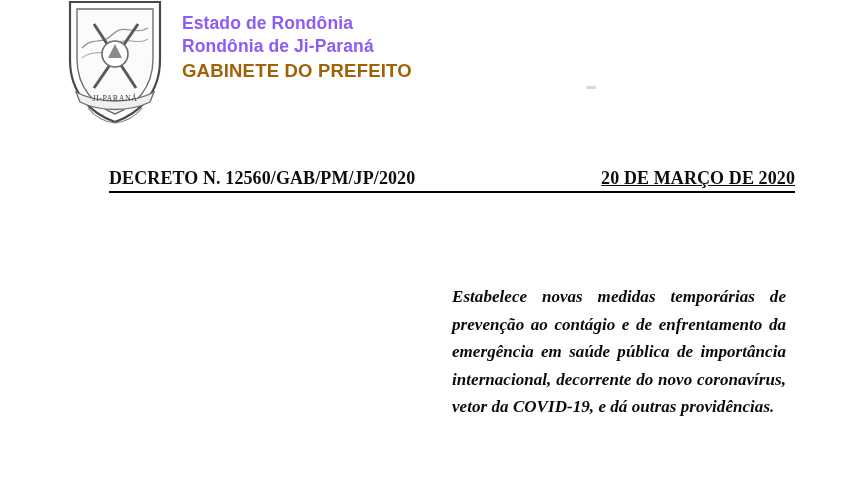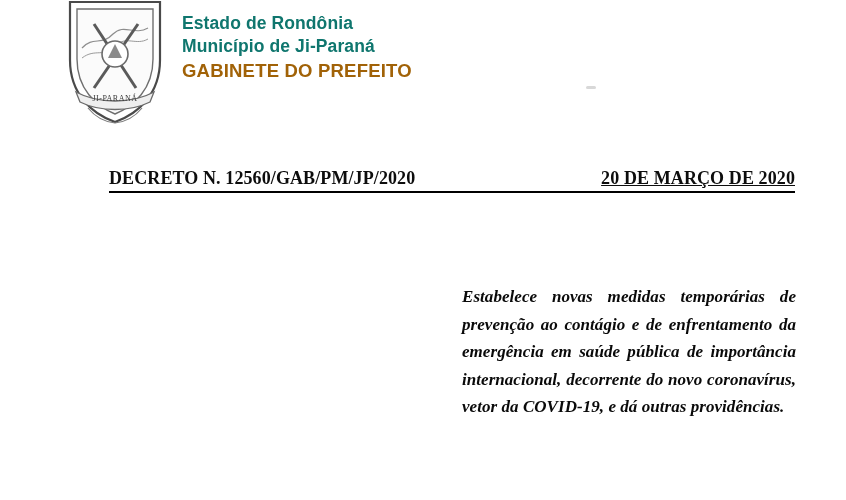--- a/index.html
+++ b/index.html
@@ -48,21 +48,21 @@
     margin-left: 12px;
     margin-top: 12px;
     line-height: 1.30;
   }
 
   .org-line1,
   .org-line2 {
     font-size: 17.5px;
     font-weight: 600;
     letter-spacing: 0.1px;
-    color: #0f766e;
+    color: #8b5cf6;
     white-space: nowrap;
   }
 
   .org-line3 {
     font-size: 18.5px;
     font-weight: 700;
     letter-spacing: 0.2px;
     color: #a16207;
     white-space: nowrap;
     margin-top: 1px;
@@ -103,21 +103,21 @@
     left: 109px;
     top: 191px;
     width: 686px;
     height: 1.6px;
     background: #000;
   }
 
   
   .ementa {
     position: absolute;
-    left: 462px;
+    left: 452px;
     top: 283px;
     width: 334px;
     font-family: "Liberation Serif", serif;
     font-style: italic;
     font-weight: 700;
     font-size: 17px;
     line-height: 1.62;
     text-align: justify;
     text-align-last: left;
     color: #0a0a0a;
@@ -161,21 +161,21 @@
         <path d="M16 96 C38 108 72 108 94 96 L90 106 C70 116 40 116 20 106 Z" fill="#efefef" stroke="#6b6b6b" stroke-width="1.3"></path>
         <text x="55" y="105" font-size="8" font-family="Liberation Serif, serif" text-anchor="middle" fill="#3a3a3a" letter-spacing="0.5">JI-PARANÁ</text>
 
         <path d="M28 112 C36 122 46 126 55 127" fill="none" stroke="#7d7d7d" stroke-width="1.2"></path>
         <path d="M82 112 C74 122 64 126 55 127" fill="none" stroke="#7d7d7d" stroke-width="1.2"></path>
       </svg>
     </div>
 
     <div class="org-lines">
       <div class="org-line1">Estado de Rondônia</div>
-      <div class="org-line2">Município de Ji-Paraná</div>
+      <div class="org-line2">Rondônia de Ji-Paraná</div>
       <div class="org-line3">GABINETE DO PREFEITO</div>
     </div>
 
   </div>
 
   <div class="speck"></div>
 
   <div class="decree-row">
     <span class="decree-number">DECRETO N. 12560/GAB/PM/JP/2020</span>
     <span class="decree-date">20 DE MARÇO DE 2020</span>

